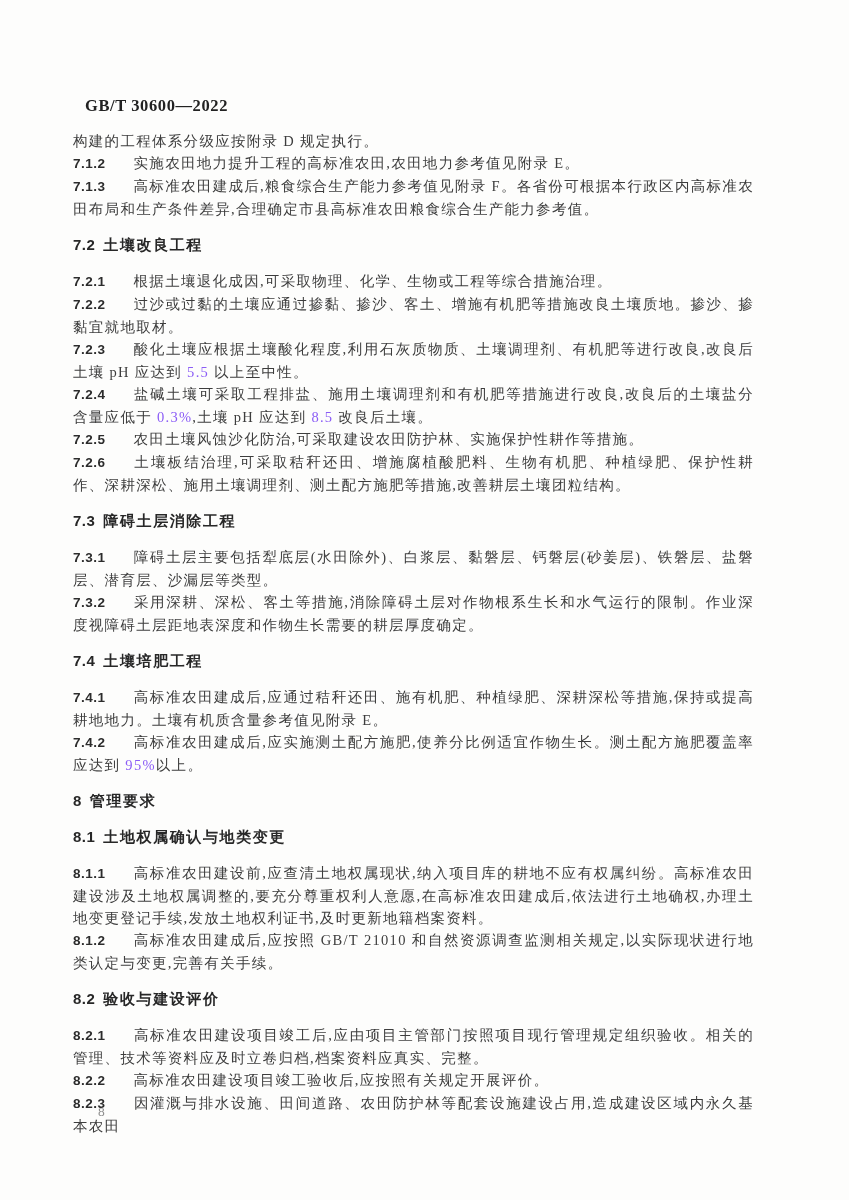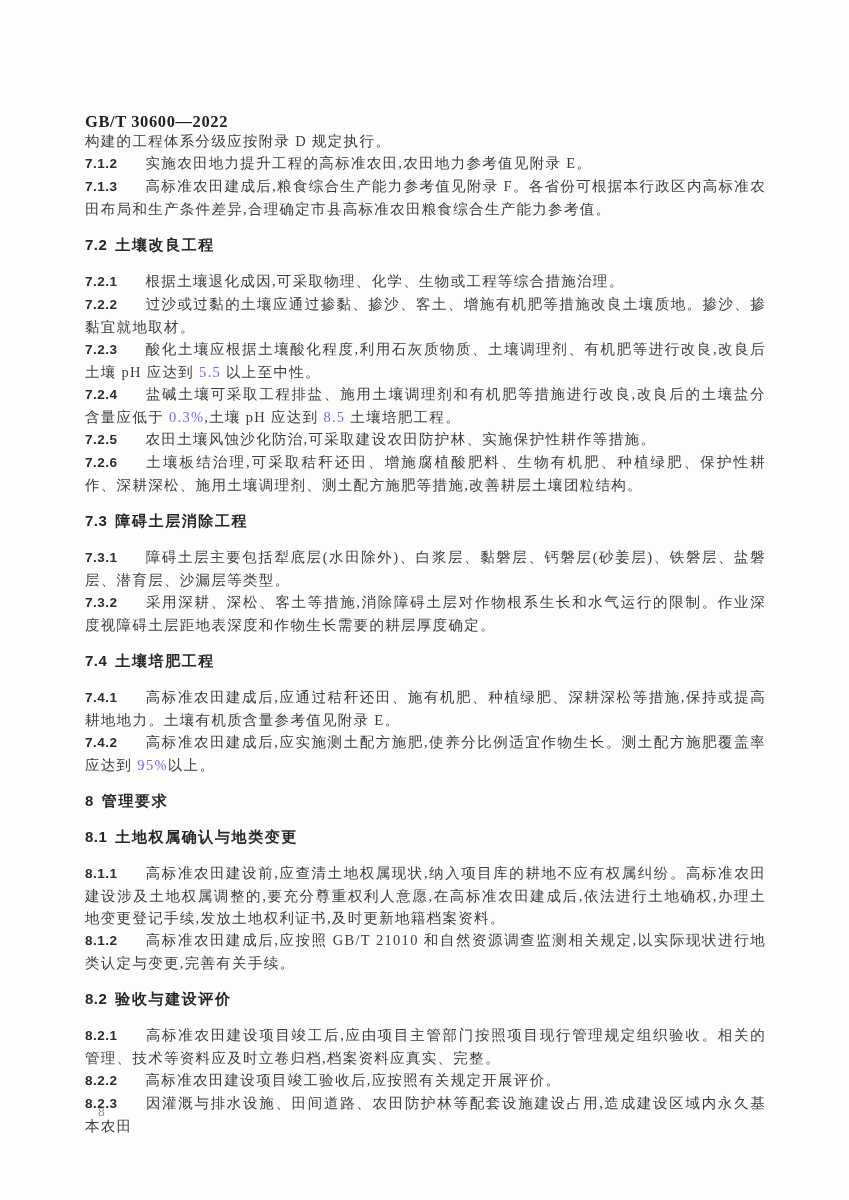--- a/index.html
+++ b/index.html
@@ -7,30 +7,30 @@
     position: relative;
     width: 849px;
     height: 1200px;
     background: #fdfdfc;
     overflow: hidden;
     font-family: "Liberation Serif", "DejaVu Serif", serif;
   }
   .doc-header {
     position: absolute;
     left: 85px;
-    top: 112px;
+    top: 96px;
     font-family: "Liberation Serif", "DejaVu Serif", serif;
     font-weight: bold;
     font-size: 16.5px;
     letter-spacing: 0.6px;
     color: #222222;
   }
   .content {
     position: absolute;
-    left: 85px;
+    left: 73px;
     top: 130px;
     width: 681px;
     color: #3d3d3d;
   }
   .para {
     margin: 0;
     font-size: 14.5px;
     line-height: 22px;
     letter-spacing: 1.3px;
     text-align: justify;
@@ -74,21 +74,21 @@
   <div class="doc-header">GB/T 30600—2022</div>
 
   <div class="content">
       <p class="para"><span>构建的工程体系分级应按附录 D 规定执行。</span></p>
       <p class="para"><span class="c-num">7.1.2</span><span>实施农田地力提升工程的高标准农田,农田地力参考值见附录 E。</span></p>
       <p class="para"><span class="c-num">7.1.3</span><span>高标准农田建成后,粮食综合生产能力参考值见附录 F。各省份可根据本行政区内高标准农田布局和生产条件差异,合理确定市县高标准农田粮食综合生产能力参考值。</span></p>
       <div class="heading"><span class="h-num">7.2</span><span>土壤改良工程</span></div>
       <p class="para"><span class="c-num">7.2.1</span><span>根据土壤退化成因,可采取物理、化学、生物或工程等综合措施治理。</span></p>
       <p class="para"><span class="c-num">7.2.2</span><span>过沙或过黏的土壤应通过掺黏、掺沙、客土、增施有机肥等措施改良土壤质地。掺沙、掺黏宜就地取材。</span></p>
       <p class="para"><span class="c-num">7.2.3</span><span>酸化土壤应根据土壤酸化程度,利用石灰质物质、土壤调理剂、有机肥等进行改良,改良后土壤 pH 应达到 </span><span class="accent">5.5</span><span> 以上至中性。</span></p>
-      <p class="para"><span class="c-num">7.2.4</span><span>盐碱土壤可采取工程排盐、施用土壤调理剂和有机肥等措施进行改良,改良后的土壤盐分含量应低于 </span><span class="accent">0.3%</span><span>,土壤 pH 应达到 </span><span class="accent">8.5</span><span> 土壤培肥工程。</span></p>
+      <p class="para"><span class="c-num">7.2.4</span><span>盐碱土壤可采取工程排盐、施用土壤调理剂和有机肥等措施进行改良,改良后的土壤盐分含量应低于 </span><span class="accent">0.3%</span><span>,土壤 pH 应达到 </span><span class="accent">8.5</span><span> 改良后土壤。</span></p>
       <p class="para"><span class="c-num">7.2.5</span><span>农田土壤风蚀沙化防治,可采取建设农田防护林、实施保护性耕作等措施。</span></p>
       <p class="para"><span class="c-num">7.2.6</span><span>土壤板结治理,可采取秸秆还田、增施腐植酸肥料、生物有机肥、种植绿肥、保护性耕作、深耕深松、施用土壤调理剂、测土配方施肥等措施,改善耕层土壤团粒结构。</span></p>
       <div class="heading"><span class="h-num">7.3</span><span>障碍土层消除工程</span></div>
       <p class="para"><span class="c-num">7.3.1</span><span>障碍土层主要包括犁底层(水田除外)、白浆层、黏磐层、钙磐层(砂姜层)、铁磐层、盐磐层、潜育层、沙漏层等类型。</span></p>
       <p class="para"><span class="c-num">7.3.2</span><span>采用深耕、深松、客土等措施,消除障碍土层对作物根系生长和水气运行的限制。作业深度视障碍土层距地表深度和作物生长需要的耕层厚度确定。</span></p>
       <div class="heading"><span class="h-num">7.4</span><span>土壤培肥工程</span></div>
       <p class="para"><span class="c-num">7.4.1</span><span>高标准农田建成后,应通过秸秆还田、施有机肥、种植绿肥、深耕深松等措施,保持或提高耕地地力。土壤有机质含量参考值见附录 E。</span></p>
       <p class="para"><span class="c-num">7.4.2</span><span>高标准农田建成后,应实施测土配方施肥,使养分比例适宜作物生长。测土配方施肥覆盖率应达到 </span><span class="accent">95%</span><span>以上。</span></p>
       <div class="heading chapter"><span class="h-num">8</span><span>管理要求</span></div>
       <div class="heading"><span class="h-num">8.1</span><span>土地权属确认与地类变更</span></div>

